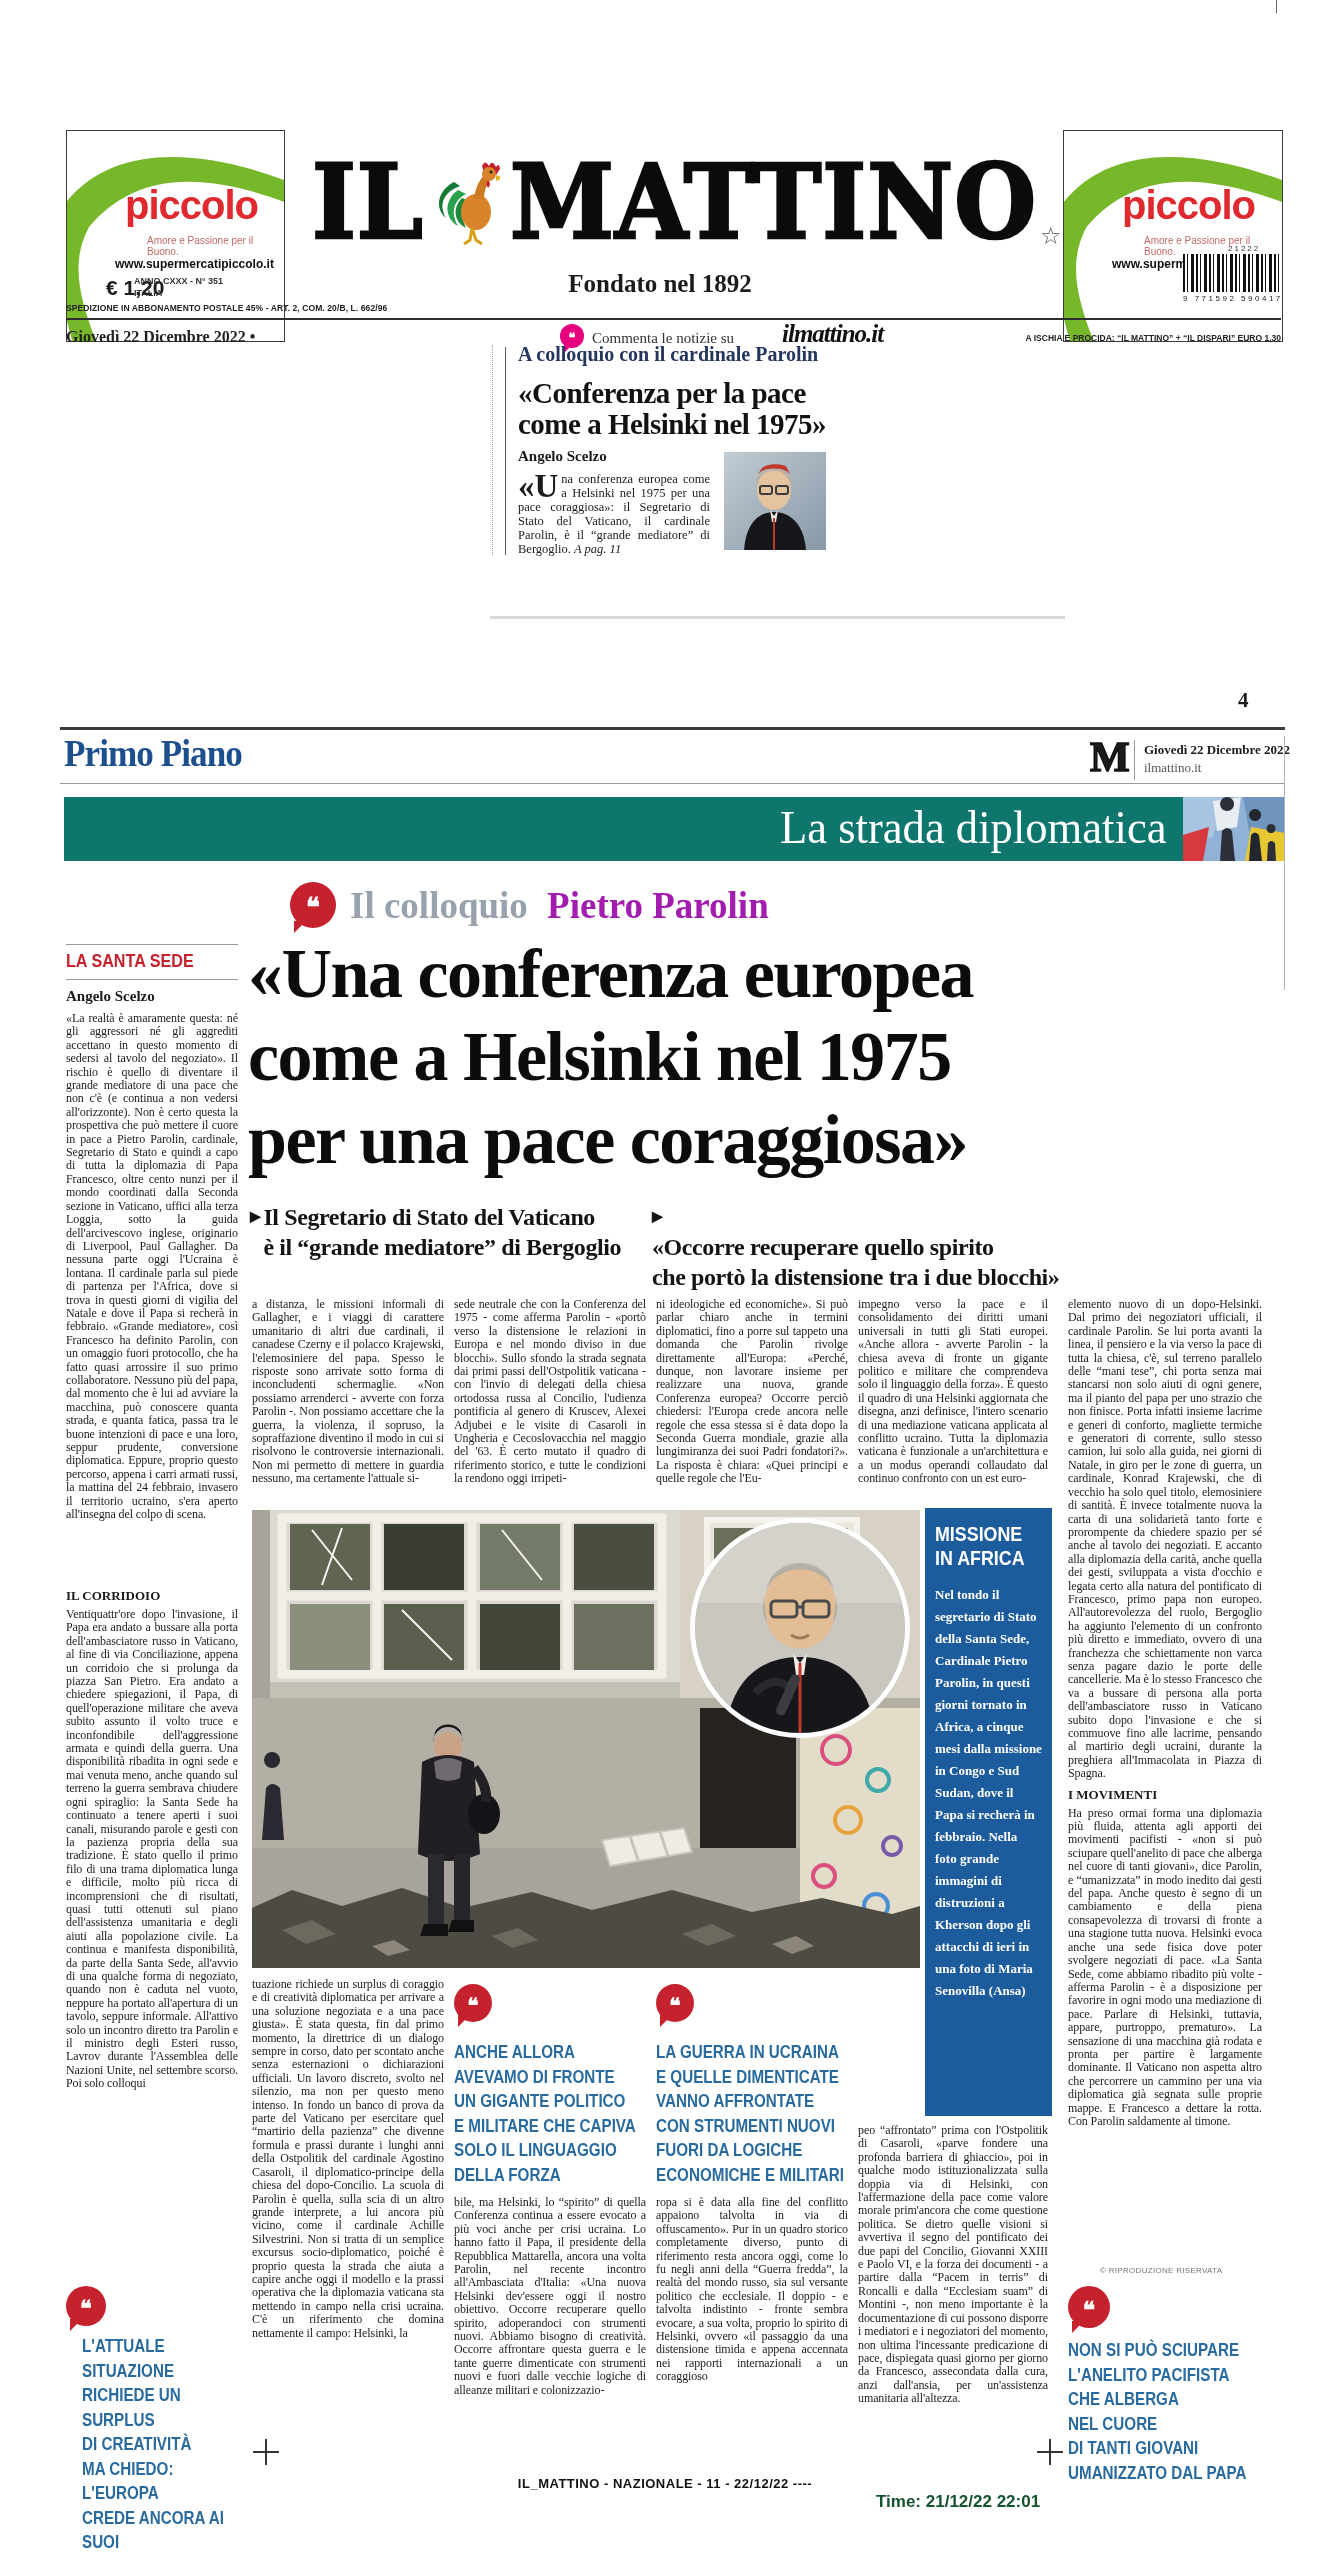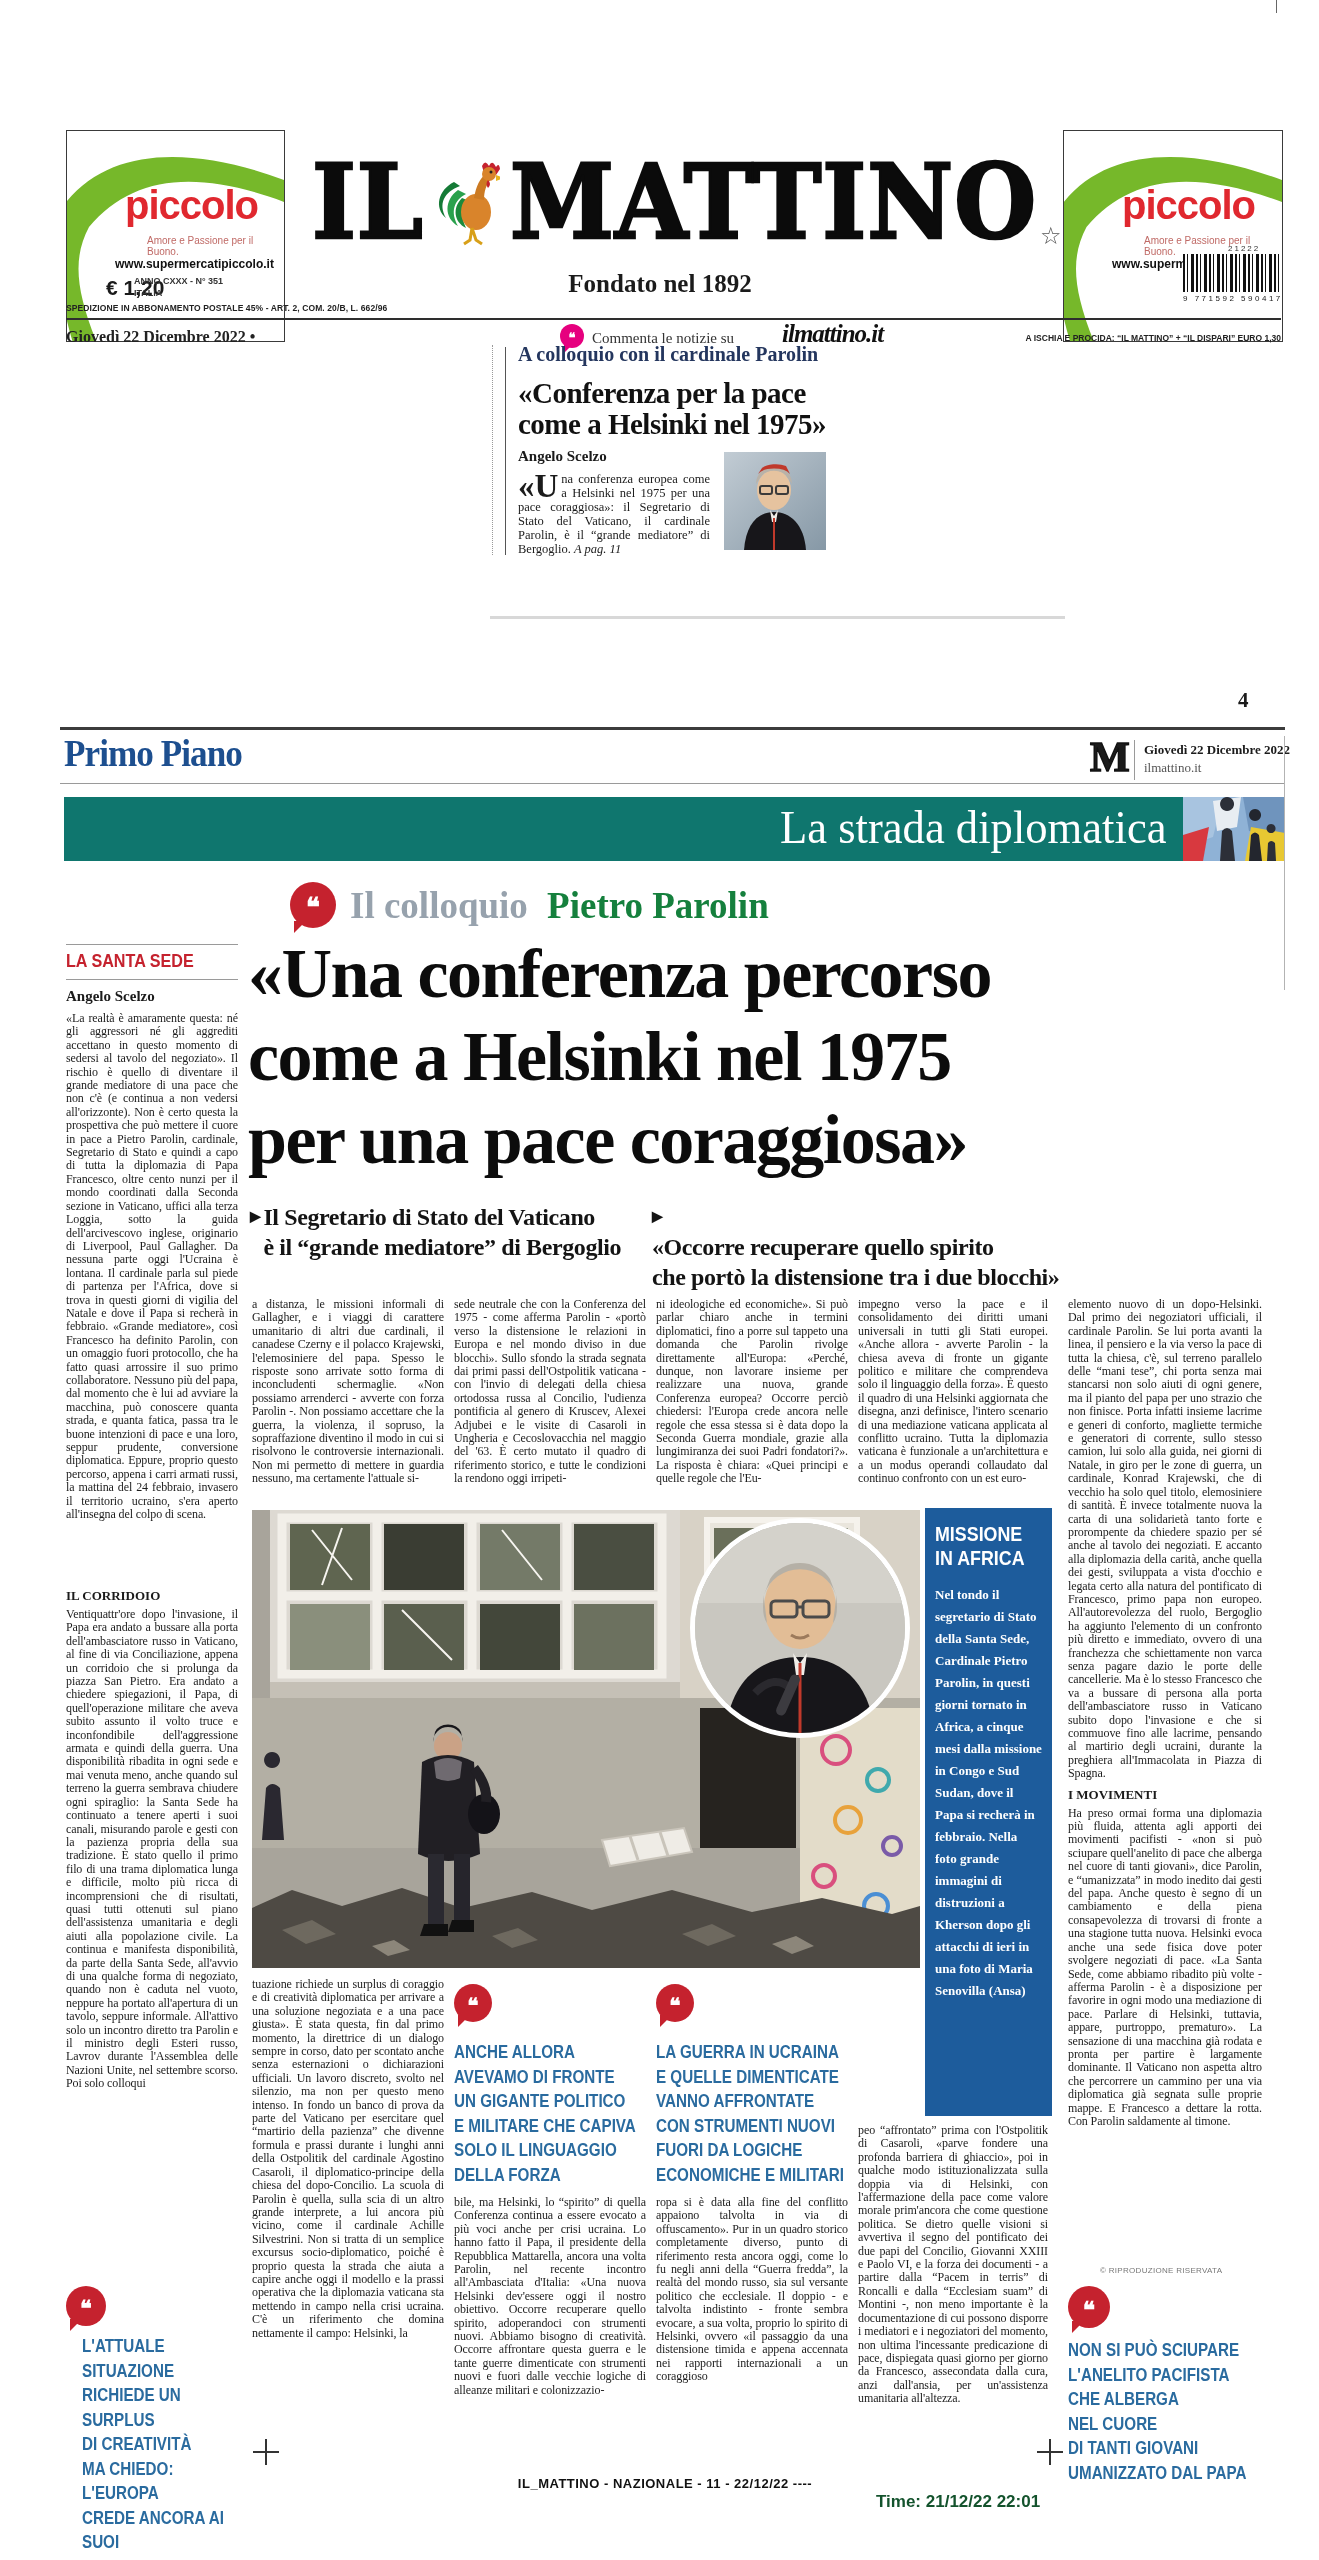--- a/index.html
+++ b/index.html
@@ -167,25 +167,25 @@
       <path d="M88,36 a4.5,4.5 0 1 1 0.1,0 M84,64 l1,-18 q3,-4 7,0 l1,18 Z" fill="#2c2f38"></path>
     </svg>
   </div>
 
   <div class="qicon" style="left:290px;top:882px;width:46px;height:46px;">
     <span class="qglyph" style="font-size:26px;">❝</span>
       <span class="qtail"></span>
   </div>
   <div class="abs serif" style="left:350px;top:884px;font-size:37px;font-weight:bold;color:#97a2ad;">
     <span>Il colloquio</span>
-    <span style="color:#15803d;margin-left:10px;margin-top:15px;">Pietro Parolin</span>
+    <span style="color:#a21caf;margin-left:10px;margin-top:15px;">Pietro Parolin</span>
   </div>
 
   <div class="abs" style="left:248px;top:932px;width:820px;">
-    <div class="hl-line">«Una conferenza percorso</div>
+    <div class="hl-line">«Una conferenza europea</div>
     <div class="hl-line">come a Helsinki nel 1975</div>
     <div class="hl-line">per una pace coraggiosa»</div>
   </div>
 
   <div class="abs serif deck" style="left:250px;top:1202px;width:400px;">
     <span class="blt">▶</span><span class="pre" style="display:inline-block;vertical-align:top;">Il Segretario di Stato del Vaticano
 è il “grande mediatore” di Bergoglio</span>
   </div>
   <div class="abs serif deck" style="left:652px;top:1202px;width:420px;">
     <span class="blt">▶</span><span class="pre" style="display:inline-block;vertical-align:top;">«Occorre recuperare quello spirito

